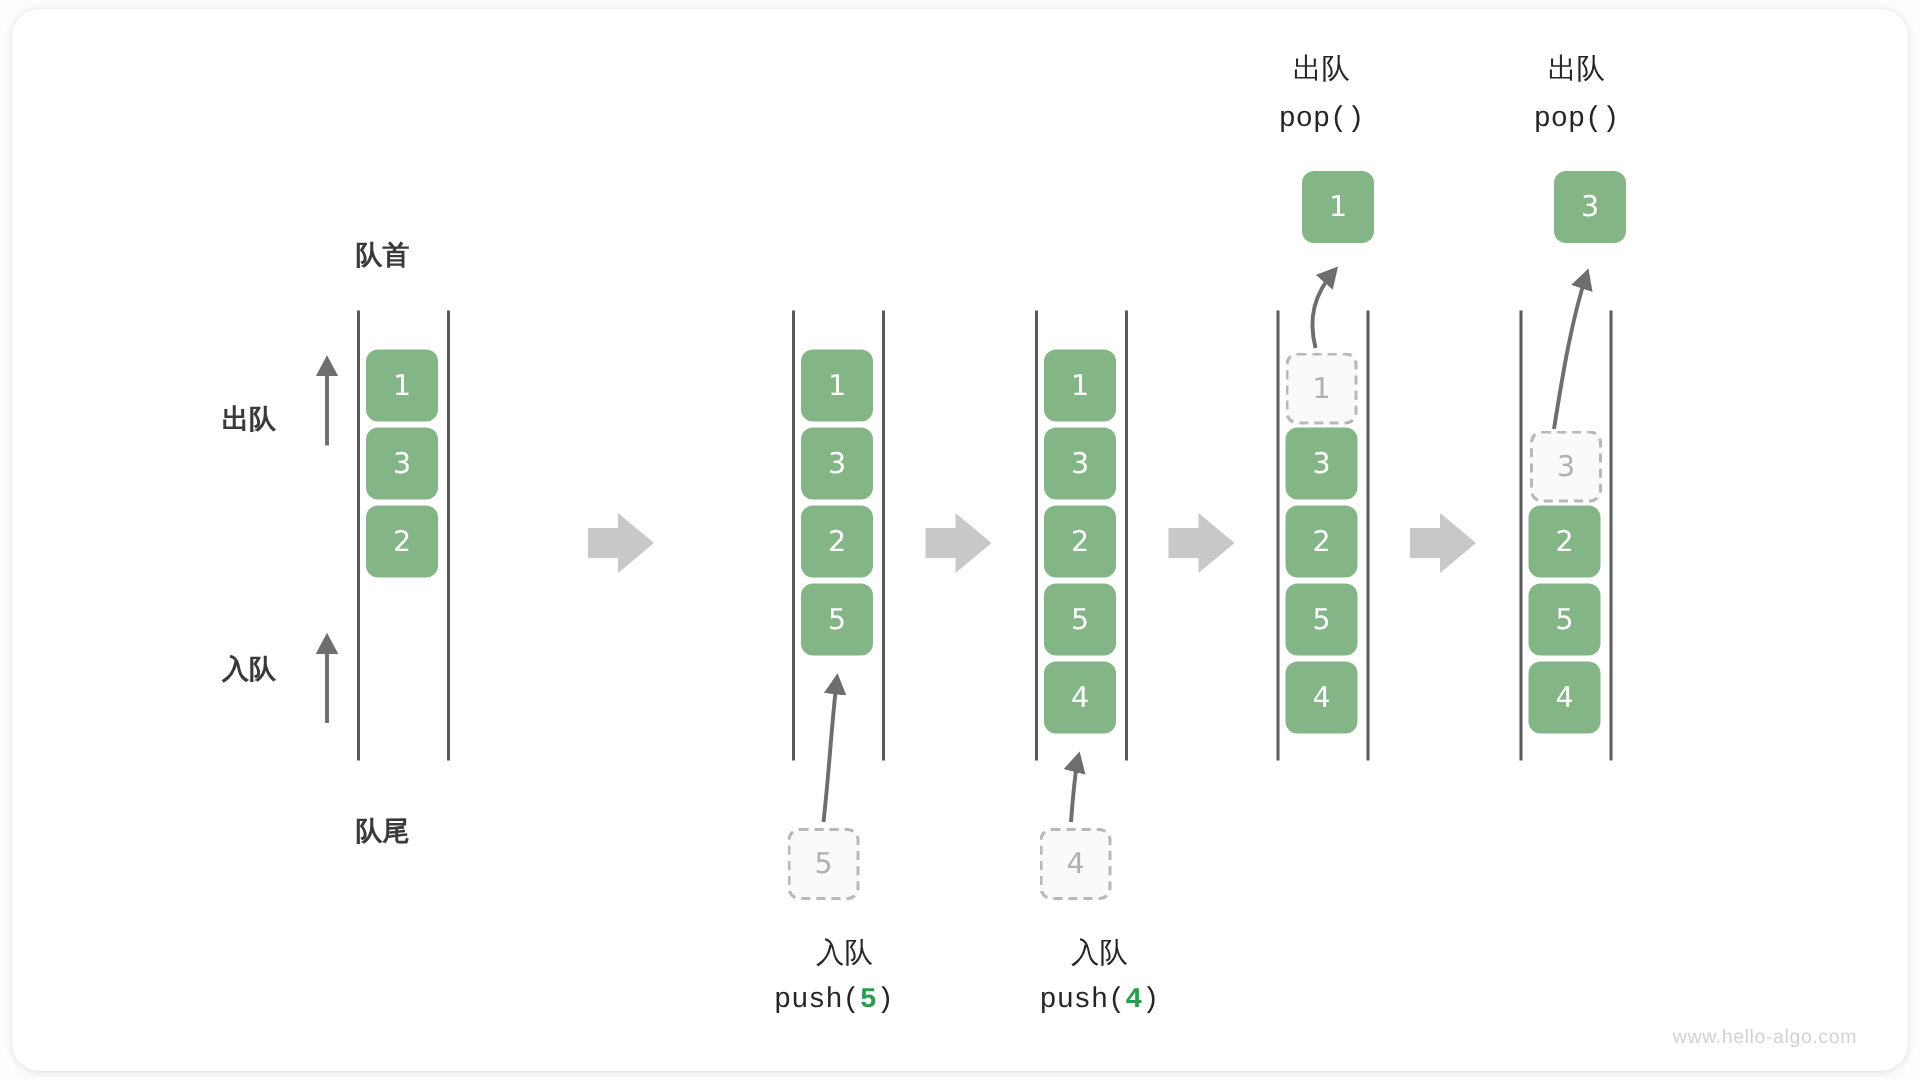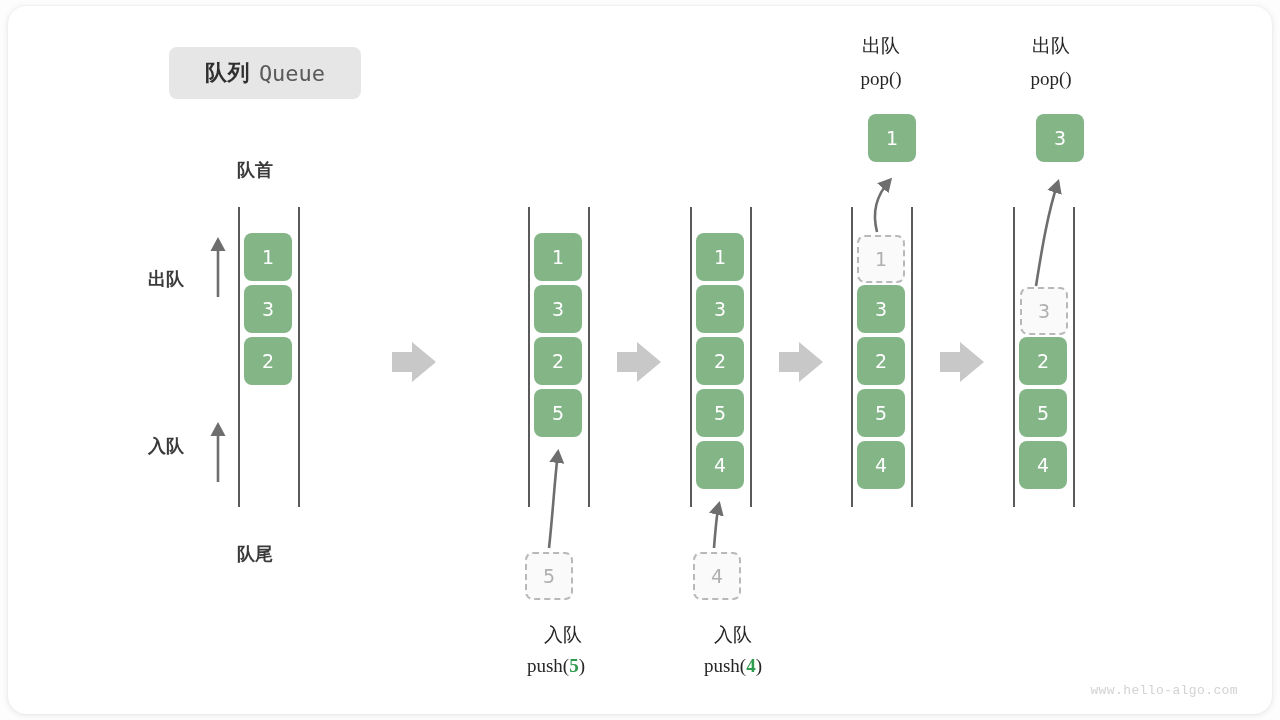--- a/index.html
+++ b/index.html
@@ -61,21 +61,21 @@
     font-size: 18px;
     font-weight: bold;
     color: #3a3a3a;
   }
   .label-op {
     font-size: 19px;
     color: #262626;
     text-align: center;
   }
   .mono {
-    font-family: Liberation Serif, serif;
+    font-family: Liberation Mono, monospace;
     font-size: 19px;
     color: #262626;
   }
   .mono .num {
     color: #2e9b4e;
     font-weight: bold;
   }
 
   
   .rail {
@@ -113,36 +113,32 @@
     width: 1280px;
     height: 720px;
     pointer-events: none;
   }
 
   
   .watermark {
     position: absolute;
     right: 42px;
     bottom: 22px;
-    font-family: Liberation Mono, monospace;
+    font-family: Liberation Sans, sans-serif;
     font-size: 13px;
     color: #d2d2d2;
     letter-spacing: 0.4px;
   }
 </style>
 </head>
 <body>
 
 <div id="stage">
   <div id="card"></div>
 
-  <div class="title-badge">
-    <span class="title-cn">队列</span>
-    <span class="title-en">Queue</span>
-  </div>
 
   <div class="abs-text label-cn-bold" style="left:237px; top:158px;">队首</div>
   <div class="abs-text label-cn-bold" style="left:237px; top:542px;">队尾</div>
 
   <div class="abs-text label-cn-bold" style="left:148px; top:267px;">出队</div>
   <div class="abs-text label-cn-bold" style="left:148px; top:434px;">入队</div>
 
   <div class="rail" style="left:238px; top:207px; height:300px;"></div>
   <div class="rail" style="left:298px; top:207px; height:300px;"></div>
 

